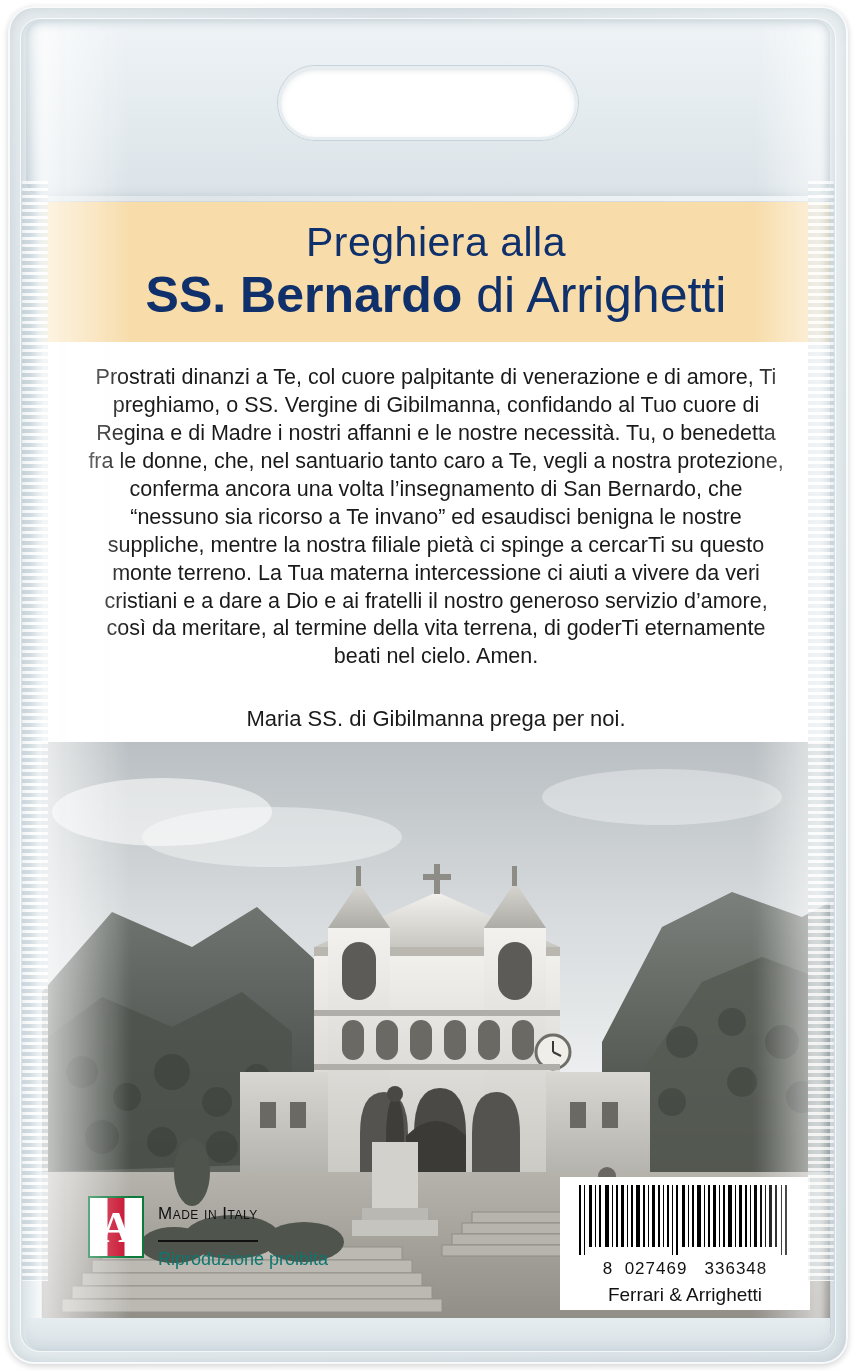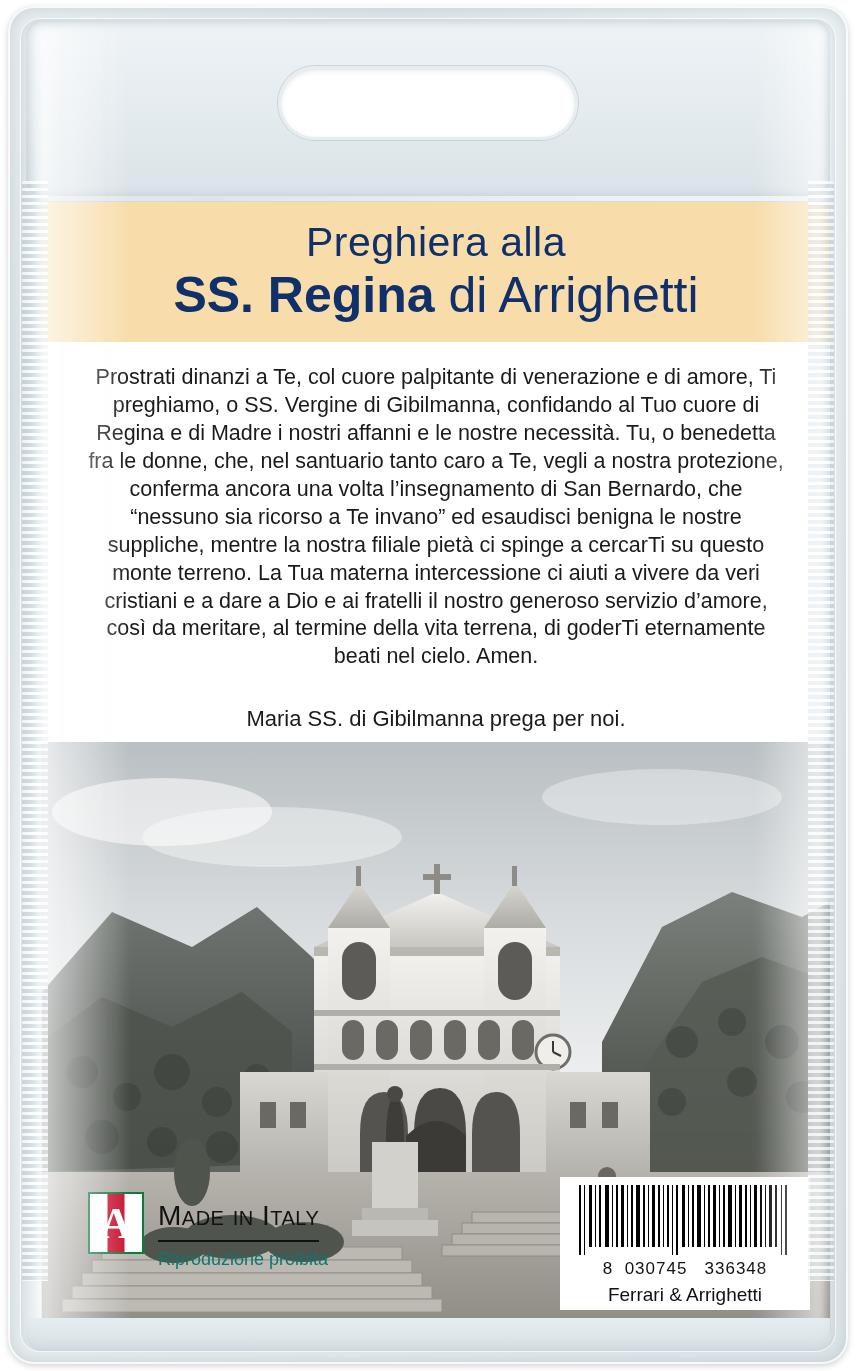--- a/index.html
+++ b/index.html
@@ -216,26 +216,26 @@
     font-weight: bold;
     display: flex;
     align-items: center;
     justify-content: center;
     font-family: "Liberation Serif", serif;
   }
   .made-text {
     padding-top: 8px;
   }
   .made-text .m1 {
-    font-size: 28px;
+    font-size: 17px;
     color: #111;
     letter-spacing: 0.5px;
     font-variant: small-caps;
     border-bottom: 2px solid #111;
-    padding-bottom: 8px;
+    padding-bottom: 16px;
     display: inline-block;
   }
   .made-text .m2 {
     display: block;
     font-size: 18px;
     color: #0f766e;
     margin-top: 7px;
   }
 
   
@@ -291,21 +291,21 @@
 <div class="package">
   <div class="hang-area">
     <div class="hang-hole"></div>
   </div>
 
   <div class="card">
 
     <div class="title-band">
       <div class="title-line1">Preghiera alla</div>
       <div class="title-line2">
-        <span class="bold">SS. Regina</span><span class="light"> di Arrighetti</span>
+        <span class="bold">SS. Bernardo</span><span class="light"> di Arrighetti</span>
       </div>
     </div>
 
     <div class="prayer">
       <p>Prostrati dinanzi a Te, col cuore palpitante di venerazione e di amore, Ti preghiamo, o SS. Vergine di Gibilmanna, confidando al Tuo cuore di Regina e di Madre i nostri affanni e le nostre necessità. Tu, o benedetta fra le donne, che, nel santuario tanto caro a Te, vegli a nostra protezione, conferma ancora una volta l’insegnamento di San Bernardo, che “nessuno sia ricorso a Te invano” ed esaudisci benigna le nostre suppliche, mentre la nostra filiale pietà ci spinge a cercarTi su questo monte terreno. La Tua materna intercessione ci aiuti a vivere da veri cristiani e a dare a Dio e ai fratelli il nostro generoso servizio d’amore, così da meritare, al termine della vita terrena, di goderTi eternamente beati nel cielo. Amen.</p>
       <p class="invocation">Maria SS. di Gibilmanna prega per noi.</p>
     </div>
 
     <div class="photo">
       <svg width="788" height="590" viewBox="0 0 788 590" role="img" aria-label="Sanctuary photo">
@@ -503,21 +503,21 @@
             <rect x="187" y="2" width="2" height="62"></rect>
             <rect x="192" y="2" width="1" height="62"></rect>
             <rect x="196" y="2" width="3" height="62"></rect>
             <rect x="202" y="2" width="2" height="62"></rect>
             <rect x="208" y="2" width="1" height="70"></rect>
             <rect x="212" y="2" width="2" height="70"></rect>
           </g>
         </svg>
         <div class="ean">
           <span>8</span>
-          &nbsp;<span>030745</span>
+          &nbsp;<span>027469</span>
           &nbsp;&nbsp;<span>336348</span>
         </div>
         <div class="brand">Ferrari &amp; Arrighetti</div>
       </div>
     </div>
   </div>
 
   <div class="crimp-left"></div>
   <div class="crimp-right"></div>
   <div class="sheen-a"></div>

